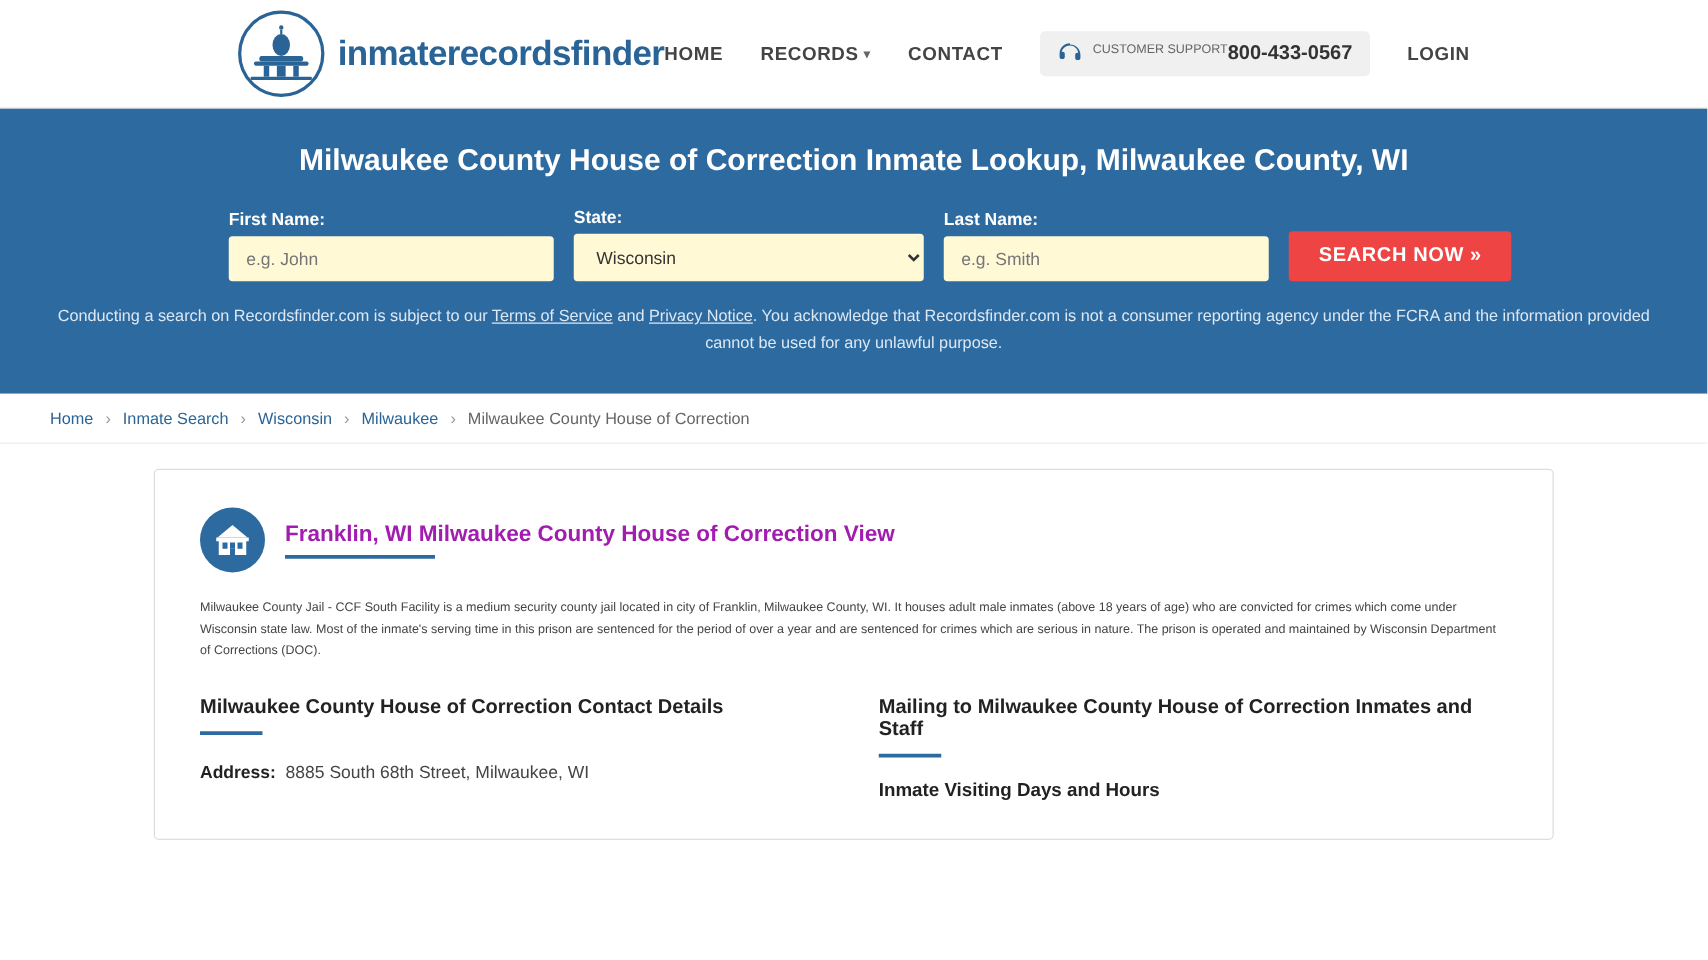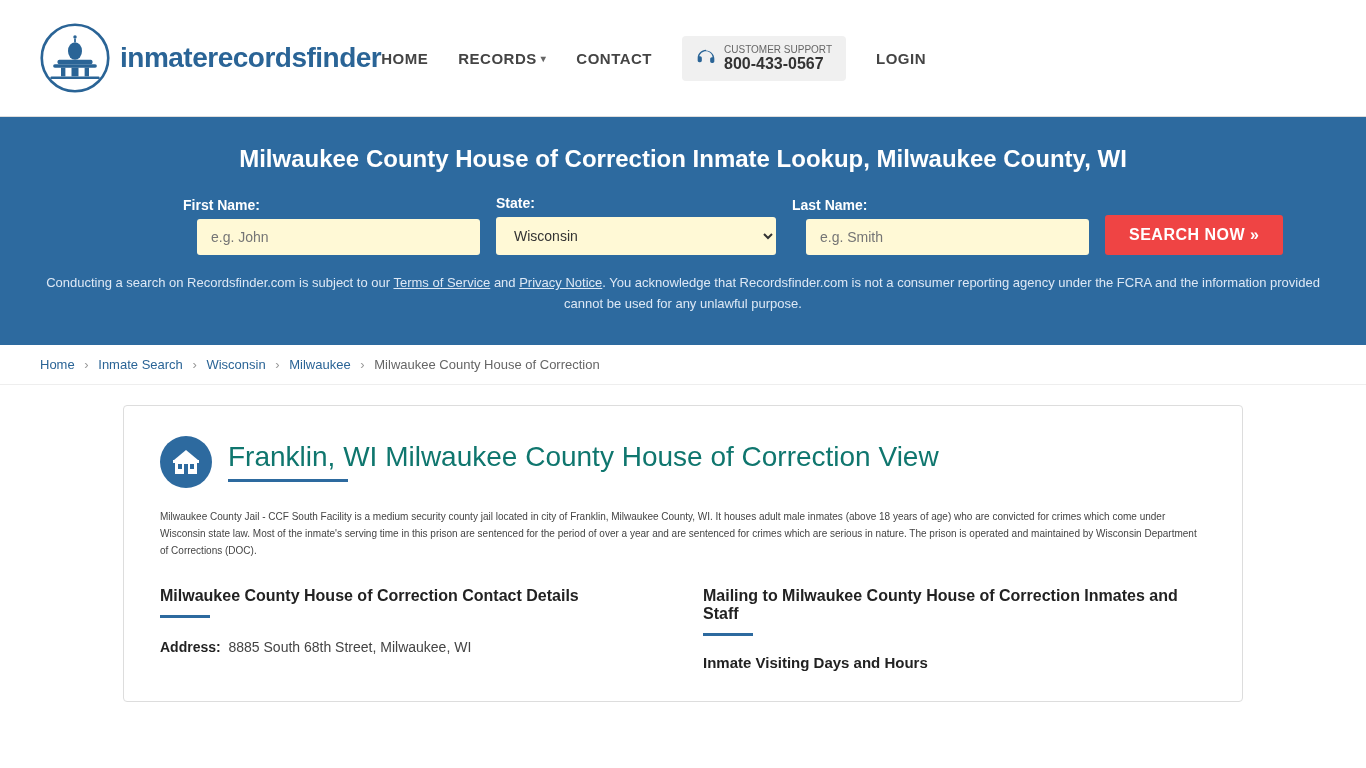--- a/index.html
+++ b/index.html
@@ -2,22 +2,22 @@
 <html><head>
   <meta charset="utf-8">
   <style>
     * { box-sizing: border-box; margin: 0; padding: 0; }
     body { font-family: Arial, sans-serif; font-size: 14px; color: #333; background: #fff; }
 
     
     .header {
       display: flex;
       align-items: center;
-      justify-content: flex-start;
-      padding: 23px 40px;
+      justify-content: center;
+      padding: 8px 40px;
       border-bottom: 1px solid #ddd;
       background: #fff;
     }
     .logo-area {
       display: flex;
       align-items: center;
       gap: 10px;
     }
     .logo-icon {
       width: 70px;
@@ -59,21 +59,20 @@
       border-radius: 4px;
       padding: 8px 14px;
     }
     .support-icon {
       width: 20px;
       height: 20px;
       color: #2a6496;
     }
     .support-text {
       display: flex;
-      flex-direction: column;
       font-size: 11px;
       color: #666;
     }
     .support-number {
       font-size: 16px;
       font-weight: 700;
       color: #333;
     }
     .login-btn {
       font-size: 15px;
@@ -113,22 +112,21 @@
       font-weight: 600;
       color: #fff;
     }
     .form-group input {
       padding: 10px 14px;
       font-size: 14px;
       border: none;
       border-radius: 3px;
       background: #fff9d6;
       color: #999;
-      width: 283px;
-      margin-left: 14px;
+      width: 260px;
     }
     .form-group.first-name { flex: 1; }
     .form-group.last-name { flex: 1; }
     .form-group.state-group { flex: 0 0 280px; }
     .form-group select {
       padding: 10px 14px;
       font-size: 14px;
       border: none;
       border-radius: 3px;
       background: #fff9d6;
@@ -209,23 +207,23 @@
       align-items: center;
       justify-content: center;
       flex-shrink: 0;
     }
     .facility-icon svg {
       width: 28px;
       height: 28px;
       fill: #fff;
     }
     .facility-title-block h2 {
-      font-size: 28px;
-      font-weight: 400;
-      color: #0f766e;
+      font-size: 18px;
+      font-weight: 700;
+      color: #a21caf;
     }
     .title-underline {
       height: 3px;
       width: 120px;
       background: #2d6a9f;
       margin-top: 6px;
     }
     .facility-description {
       font-size: 10px;
       line-height: 1.7;

